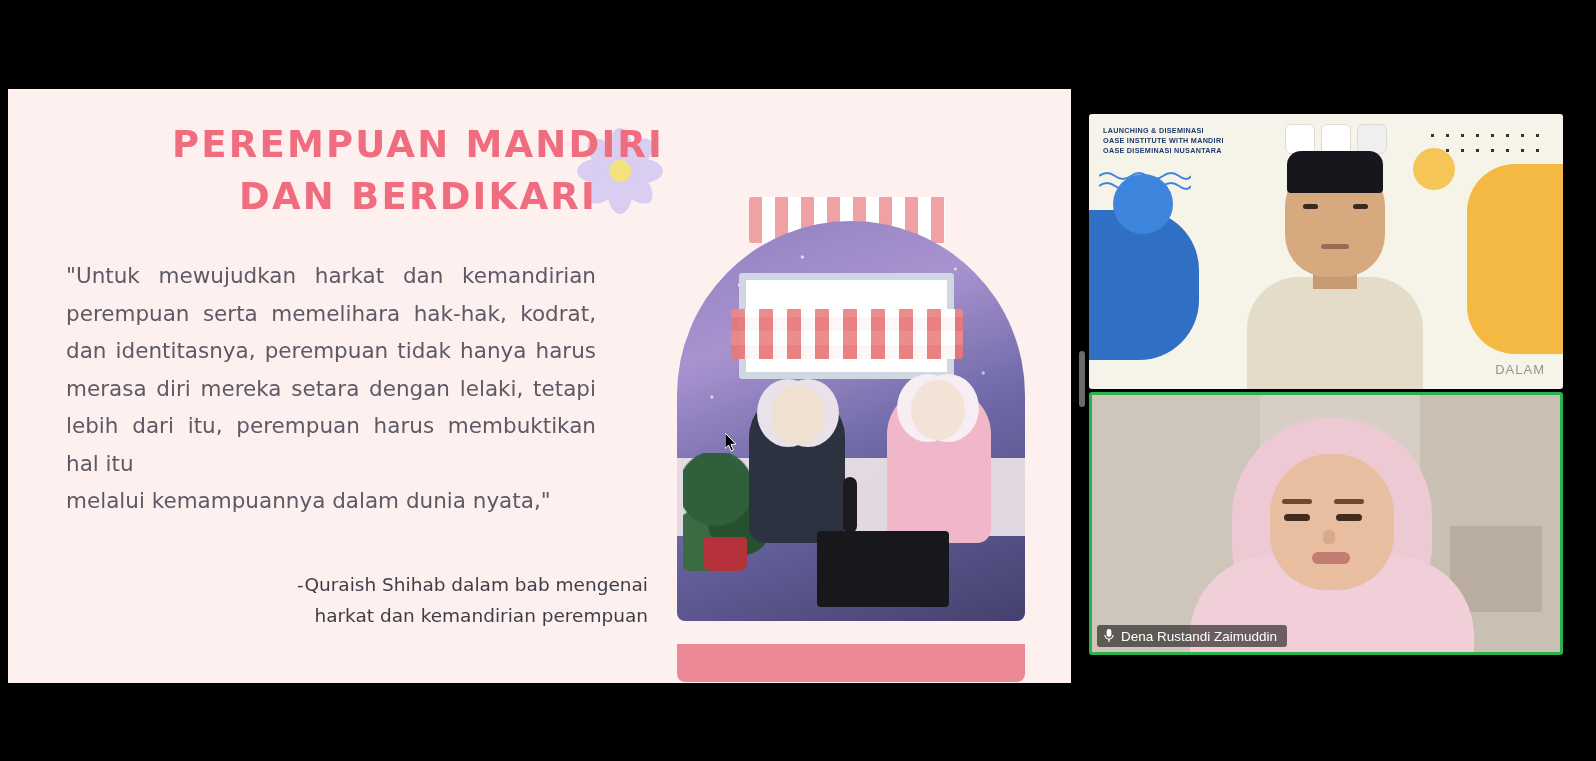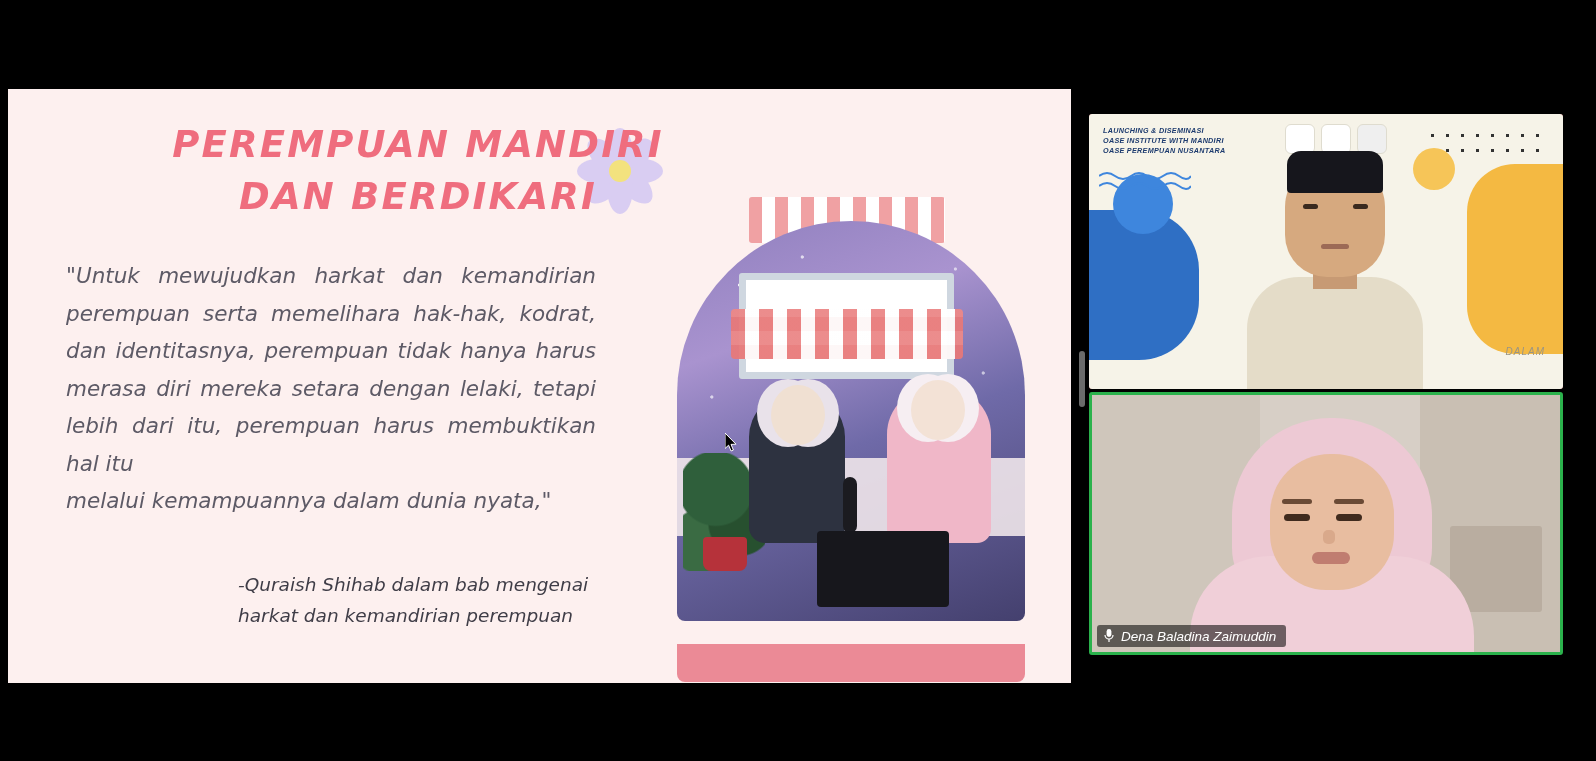--- a/index.html
+++ b/index.html
@@ -8,21 +8,20 @@
     height: 761px;
     background: #000;
     overflow: hidden;
     font-family: "Liberation Sans", sans-serif;
   }
   #app {
     position: relative;
     width: 1596px;
     height: 536px;
     background: #000000;
-    font-style: italic;
   }
 
   
   #slide-panel {
     position: absolute;
     left: 8px;
     top: 89px;
     width: 1063px;
     height: 594px;
     background: #fdf0ef;
@@ -59,21 +58,21 @@
 
   .slide-attrib {
     position: absolute;
     left: 230px;
     top: 480px;
     width: 410px;
     color: #3f3d47;
     font-family: "DejaVu Sans", sans-serif;
     font-size: 18.5px;
     line-height: 31px;
-    text-align: left;
+    text-align: right;
   }
 
   
   .flower {
     position: absolute;
     left: 558px;
     top: 28px;
     width: 108px;
     height: 108px;
   }
@@ -313,22 +312,22 @@
   .vb .dots-top {
     position: absolute; right: 18px; top: 14px;
     width: 120px; height: 34px;
     background-image: radial-gradient(#333 1.8px, transparent 1.9px);
     background-size: 15px 15px;
   }
   .vb .wave {
     position: absolute; left: 10px; top: 56px; width: 92px; height: 26px;
   }
   .vb .corner-text {
-    position: absolute; right: 18px; bottom: 32px;
-    color: #9a9584; font-size: 10px; letter-spacing: 1px;
+    position: absolute; right: 18px; bottom: 12px;
+    color: #9a9584; font-size: 13px; letter-spacing: 1px;
   }
   .person { position: absolute; }
   .speaker-person {
     left: 158px; bottom: 0; width: 176px; height: 230px;
   }
   .speaker-person .body {
     position: absolute; left: 0; bottom: 0; width: 176px; height: 112px;
     background: #e4dcc8; border-radius: 52px 52px 0 0;
   }
   .speaker-person .neck {
@@ -469,21 +468,21 @@
       <div class="blue-blob"></div>
       <div class="blue-blob2"></div>
       <div class="dots"></div>
       <svg class="wave" viewBox="0 0 92 26">
         <path d="M0,6 Q8,0 16,6 T32,6 T48,6 T64,6 T80,6 T92,6" fill="none" stroke="#3e86dd" stroke-width="2"></path>
         <path d="M0,16 Q8,10 16,16 T32,16 T48,16 T64,16 T80,16 T92,16" fill="none" stroke="#3e86dd" stroke-width="2"></path>
       </svg>
       <div class="hdrtext">
         <div>LAUNCHING &amp; DISEMINASI</div>
         <div>OASE INSTITUTE WITH MANDIRI</div>
-        <div>OASE PEREMPUAN NUSANTARA</div>
+        <div>OASE DISEMINASI NUSANTARA</div>
       </div>
       <div class="logo" style="left:196px;"></div>
       <div class="logo" style="left:232px;"></div>
       <div class="logo" style="left:268px; background:#efefef;"></div>
       <div class="corner-text">DALAM</div>
     </div>
 
     <div class="person speaker-person">
       <div class="body"></div>
       <div class="neck"></div>
@@ -514,17 +513,17 @@
       <div class="nose"></div>
       <div class="lips"></div>
     </div>
 
     <div class="name-chip">
       <svg class="mic-icon" viewBox="0 0 12 16">
         <rect x="3.6" y="1" width="4.8" height="8" rx="2.4" fill="#ffffff"></rect>
         <path d="M2,7 a4,4 0 0 0 8,0" fill="none" stroke="#ffffff" stroke-width="1.2"></path>
         <rect x="5.4" y="11" width="1.2" height="3" fill="#ffffff"></rect>
       </svg>
-      <span>Dena Baladina Zaimuddin</span>
+      <span>Dena Rustandi Zaimuddin</span>
     </div>
   </div>
 
 </div>
 
 </body></html>

